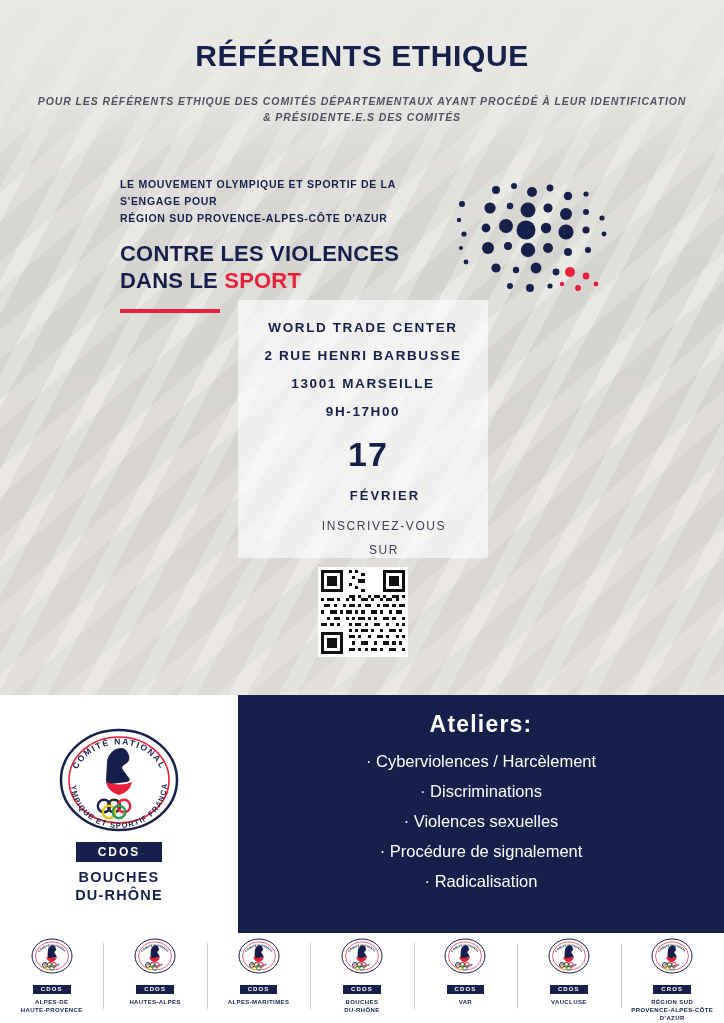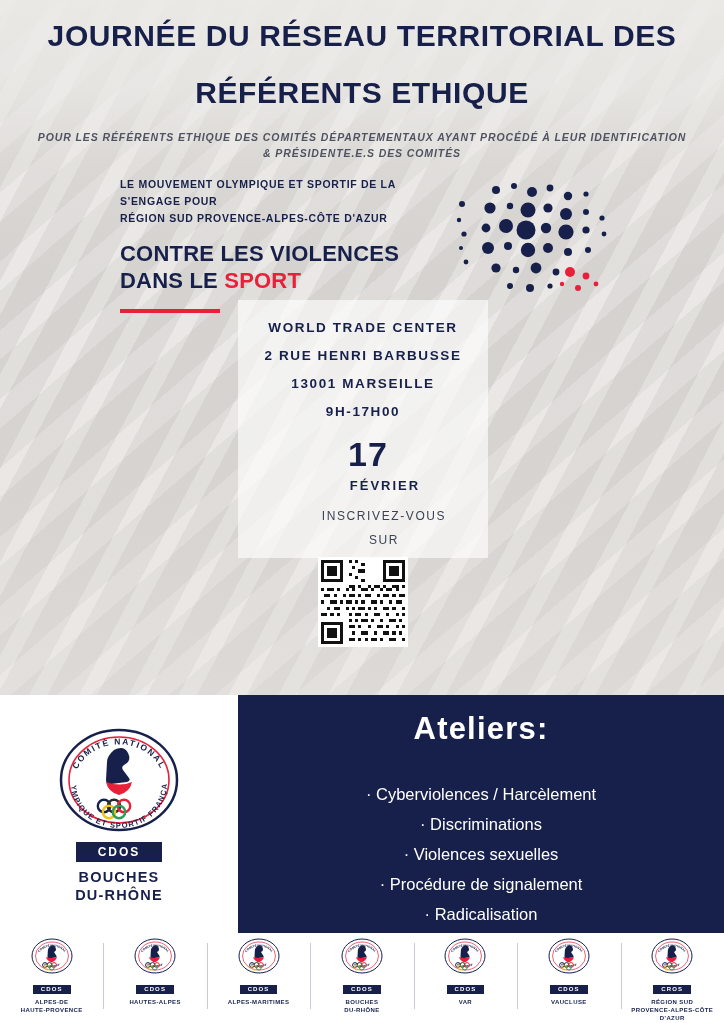--- a/index.html
+++ b/index.html
@@ -114,21 +114,21 @@
     font-size: 13.5px;
     letter-spacing: 1.6px;
     font-weight: 700;
     text-transform: uppercase;
     margin-bottom: 13px;
   }
   .day {
     color: #17204a;
     font-size: 34px;
     font-weight: 800;
-    margin: 16px 0 4px;
+    margin: 16px 0 14px;
     letter-spacing: 1px;
     padding-left: 10px;
   }
   .month {
     color: #17204a;
     font-size: 13px;
     letter-spacing: 2px;
     font-weight: 700;
     text-transform: uppercase;
     margin-bottom: 16px;
@@ -191,24 +191,24 @@
   }
 
   .ateliers {
     position: absolute; left: 238px; top: 695px;
     width: 486px; height: 238px;
     color: #ffffff;
     text-align: center;
     padding-top: 16px;
   }
   .ateliers h2 {
-    font-size: 31px;
+    font-size: 23px;
     font-weight: 800;
     letter-spacing: 1.2px;
-    margin-bottom: 32px;
+    margin-bottom: 8px;
   }
   .ateliers li {
     list-style: none;
     font-size: 16.5px;
     line-height: 1.82;
     font-weight: 400;
   }
 
   
   .footer {
@@ -256,21 +256,20 @@
 </style>
 </head>
 <body>
 
 <div class="poster">
 
   <div class="photo"></div>
   <div class="photo-veil"></div>
 
   <div class="head-wrap">
-    <div class="title-line title-1">Journée du Réseau Territorial des</div>
     <div class="title-line title-2">Référents Ethique</div>
     <div class="subtitle">
       <div>Pour les référents ethique des comités départementaux ayant procédé à leur identification</div>
       <div>&amp; Présidente.e.s des comités</div>
     </div>
   </div>
 
   <div class="engage">
     <div class="engage-top">
       <div>Le mouvement olympique et sportif de la</div>

